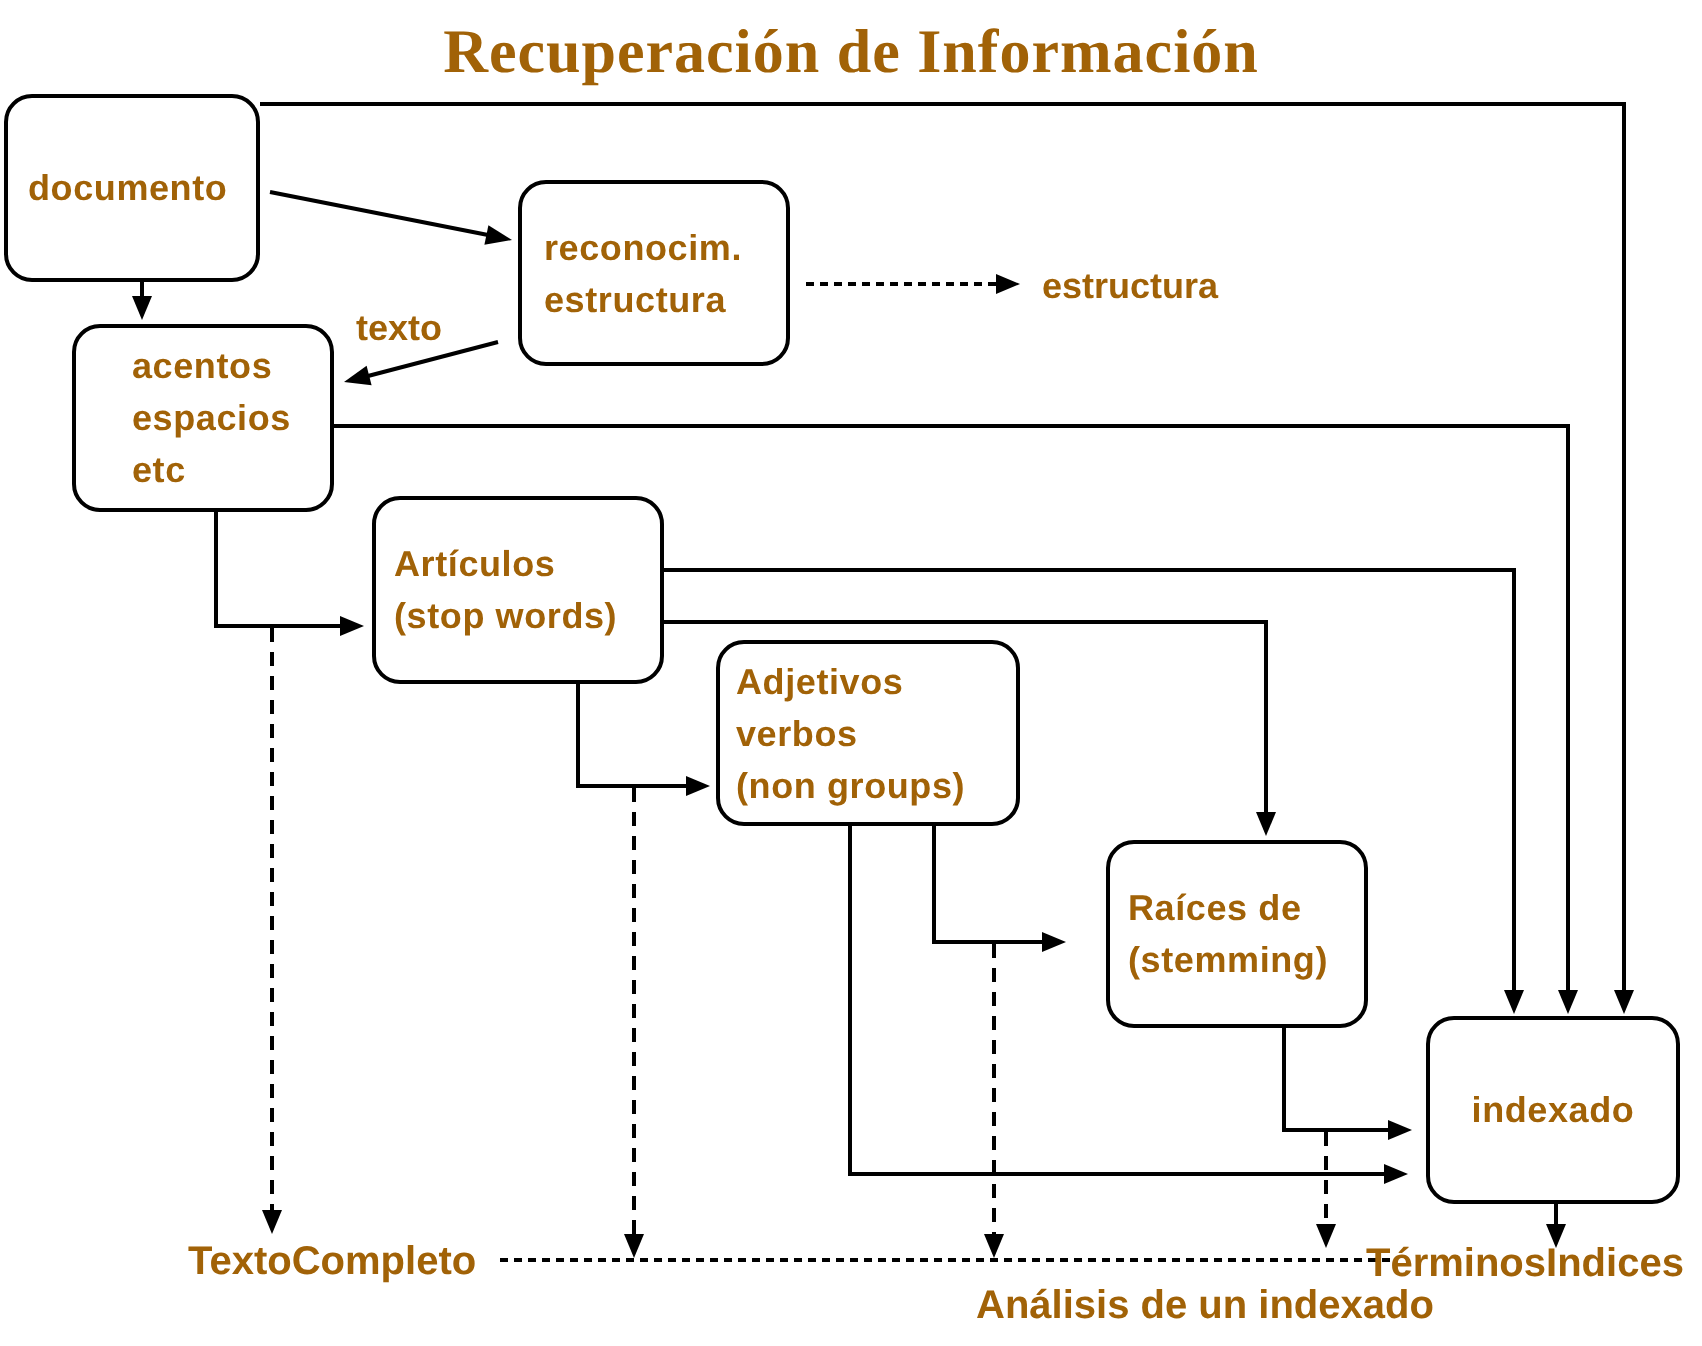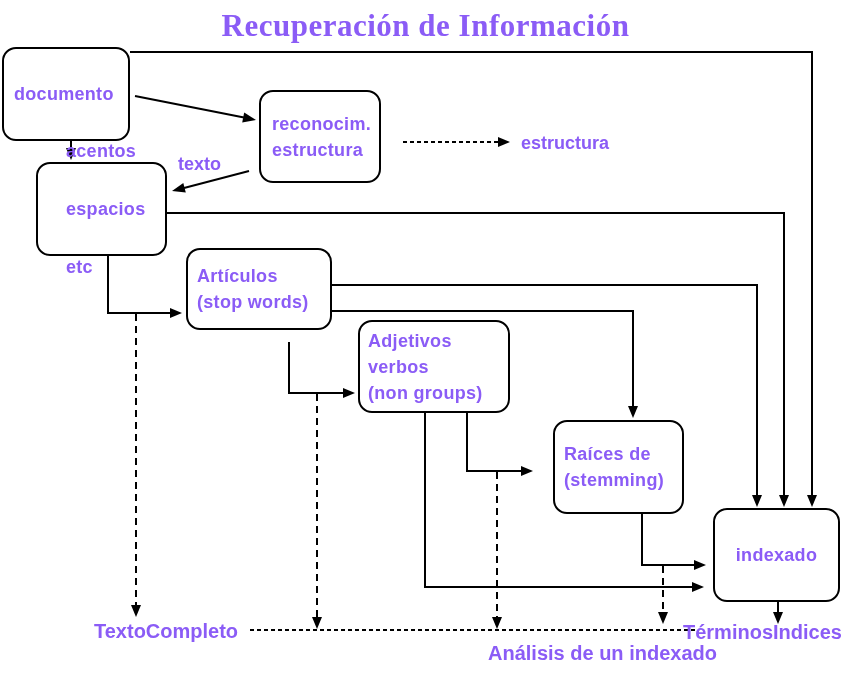--- a/index.html
+++ b/index.html
@@ -1,18 +1,18 @@
 <!DOCTYPE html>
 <html><head>
 <meta charset="utf-8">
 <style>
   html,body{margin:0;padding:0;background:#ffffff;}
   #canvas{
     position:relative;width:851px;height:673px;background:#ffffff;overflow:hidden;
-    font-family:"Liberation Sans", sans-serif;color:#8b5cf6;
+    font-family:"Liberation Sans", sans-serif;color:#a16207;
   }
   .title{
     position:absolute;top:8px;left:0;width:100%;text-align:center;
     font-family:"Liberation Serif", serif;font-weight:bold;font-size:31px;letter-spacing:0.5px;
   }
   .box{
     position:absolute;box-sizing:border-box;background:#ffffff;border:2px solid #000;
     border-radius:14px;display:flex;flex-direction:column;justify-content:center;
     font-weight:bold;font-size:18px;line-height:26px;letter-spacing:0.3px;z-index:3;
   }
@@ -36,32 +36,32 @@
 <body>
 
 <div id="canvas">
 
   <div class="title">Recuperación de Información</div>
 
   <div class="box" style="left:2px;top:33px;width:128px;height:94px;padding-left:10px;margin-top:14px;">
     <div class="bline">documento</div>
   </div>
 
-  <div class="box" style="left:259px;top:90px;width:122px;height:93px;padding-left:11px;">
+  <div class="box" style="left:259px;top:90px;width:136px;height:93px;padding-left:11px;">
     <div class="bline">reconocim.</div>
     <div class="bline">estructura</div>
   </div>
 
-  <div class="box" style="left:36px;top:162px;width:131px;height:94px;padding-left:28px;gap:32px;">
+  <div class="box" style="left:36px;top:162px;width:131px;height:94px;padding-left:28px;">
     <div class="bline">acentos</div>
     <div class="bline">espacios</div>
     <div class="bline">etc</div>
   </div>
 
-  <div class="box" style="left:186px;top:248px;width:146px;height:82px;padding-left:9px;">
+  <div class="box" style="left:186px;top:248px;width:146px;height:94px;padding-left:9px;">
     <div class="bline">Artículos</div>
     <div class="bline">(stop words)</div>
   </div>
 
   <div class="box" style="left:358px;top:320px;width:152px;height:93px;padding-left:8px;">
     <div class="bline">Adjetivos</div>
     <div class="bline">verbos</div>
     <div class="bline">(non groups)</div>
   </div>
 

